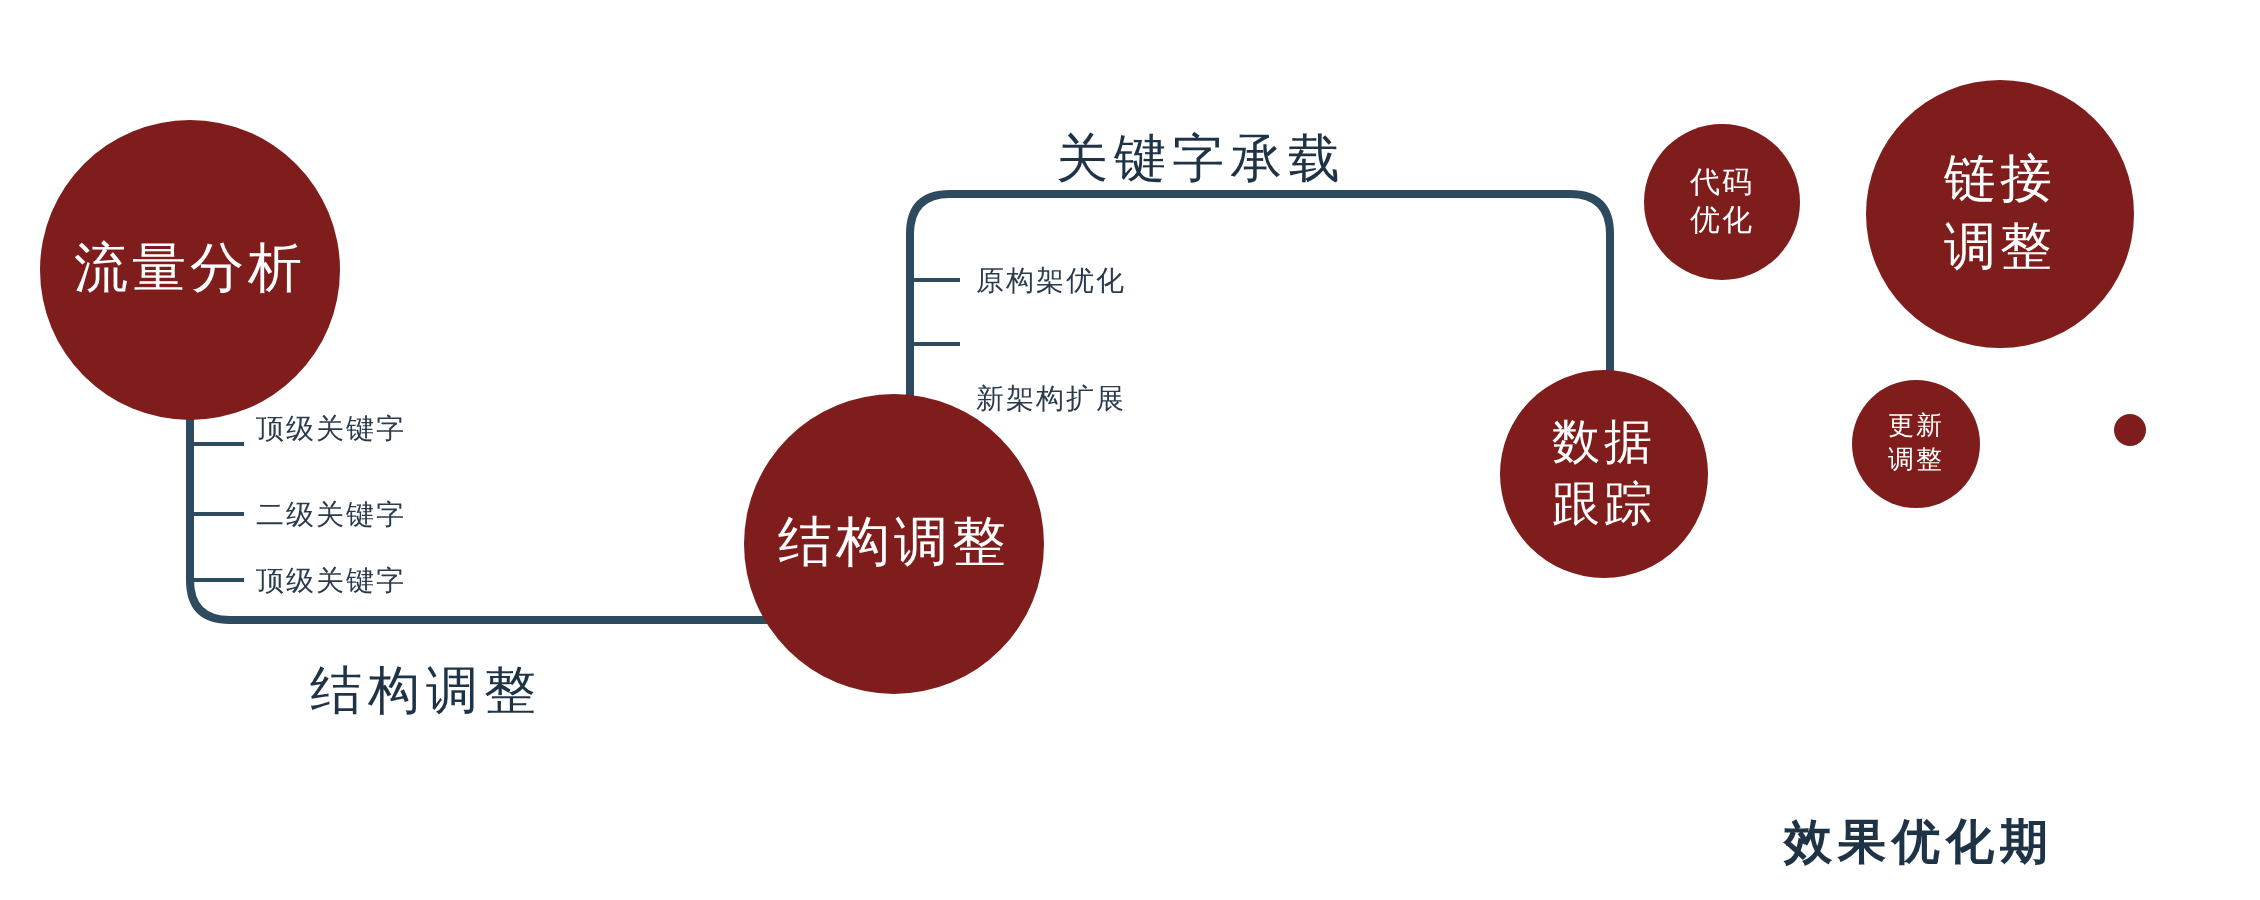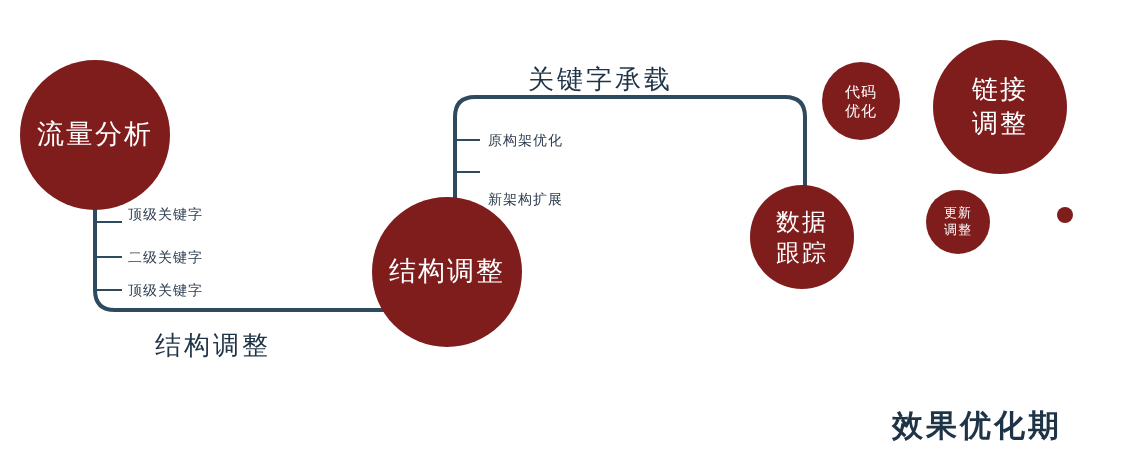--- a/index.html
+++ b/index.html
@@ -59,21 +59,21 @@
   }
   .bl-1 { left: 128px; top: 206px; text-align: right; }
   .bl-2 { left: 128px; top: 249px; }
   .bl-3 { left: 128px; top: 282px; }
   .bm-1 { left: 488px; top: 132px; }
   .bm-2 { left: 488px; top: 164px; margin-top: 27px; }
   .footer-label {
     position: absolute;
     left: 892px;
     top: 405px;
-    font-size: 31px;
+    font-size: 24px;
     color: #1f3347;
     font-weight: 600;
     letter-spacing: 3px;
   }
 </style>
 </head>
 <body>
 
 <div class="canvas">
 

